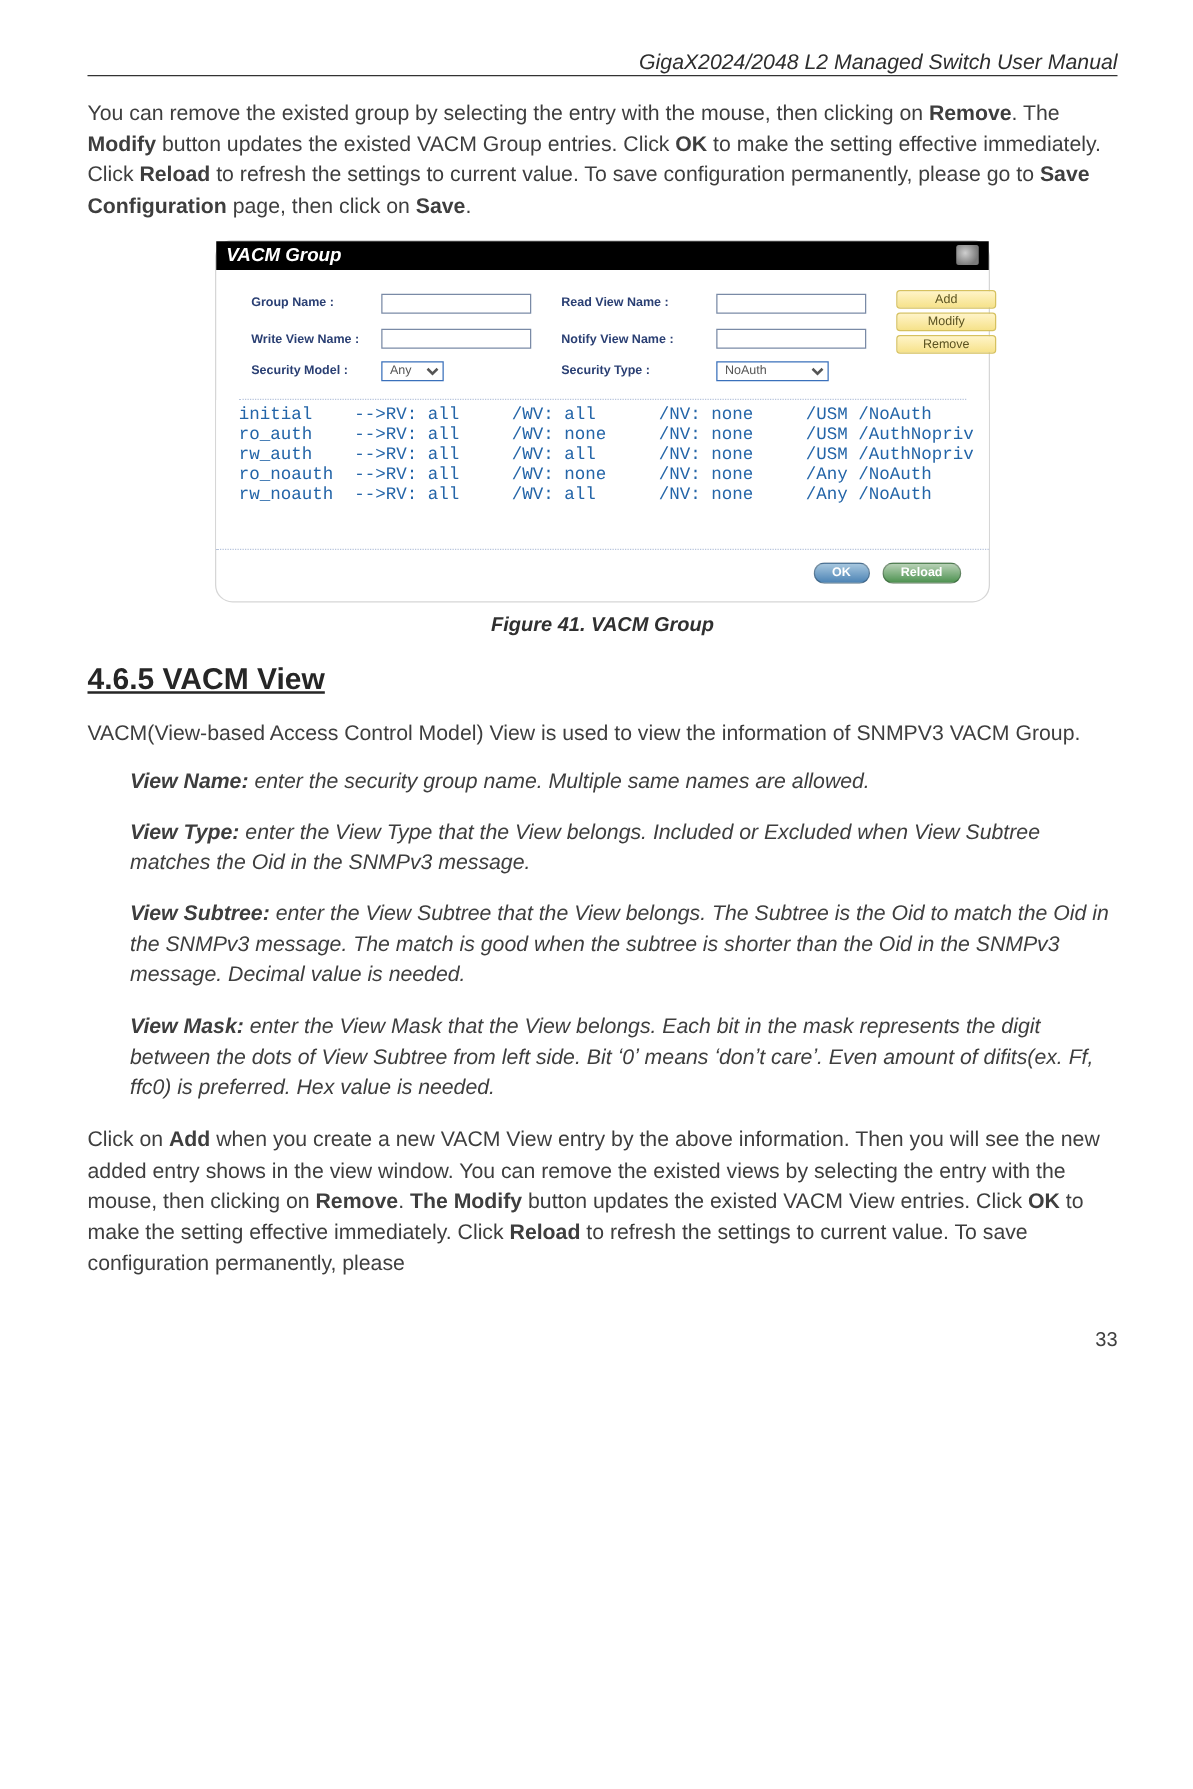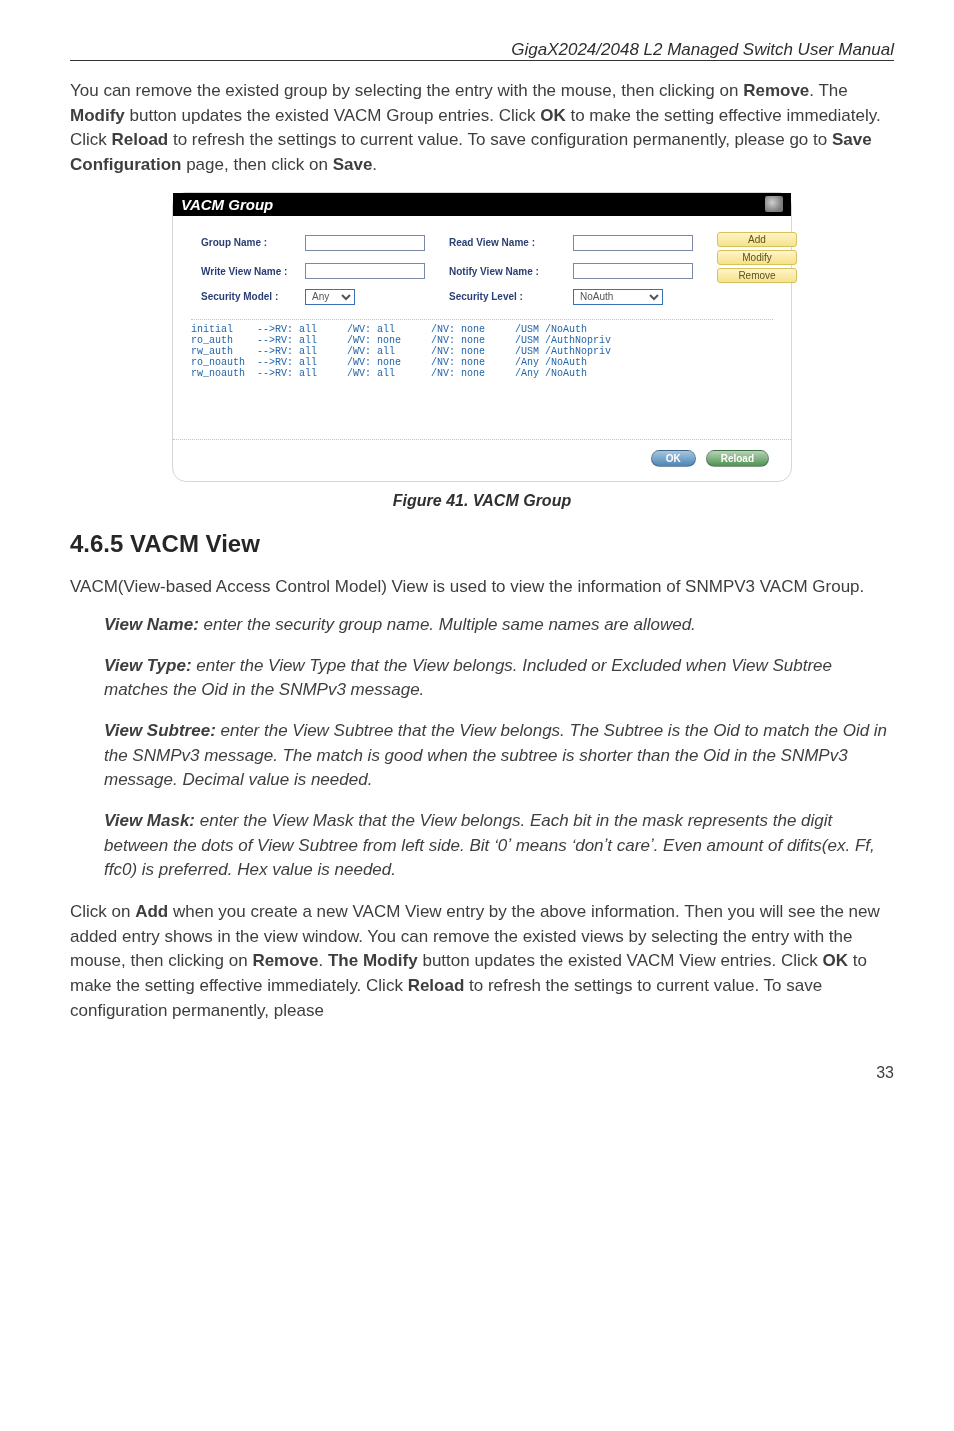--- a/index.html
+++ b/index.html
@@ -94,21 +94,21 @@
     font-size: 10px;
     color: #5a5220;
     padding: 1px 0;
     text-align: center;
     cursor: pointer;
   }
   .divider { border-top: 1px dotted #b7c4dc; margin: 4px 18px 0 18px; }
   .rows-block {
     padding: 4px 18px 8px 18px;
     font-family: "Courier New", monospace;
-    font-size: 10px;
+    font-size: 14px;
     color: #2465a8;
     white-space: pre;
     background: #fff;
     min-height: 120px;
     border-bottom: 1px dotted #b7c4dc;
   }
   .footer-btns {
     display: flex;
     justify-content: flex-end;
     gap: 10px;
@@ -132,20 +132,21 @@
     font-weight: bold;
     font-size: 16px;
     margin: 10px 0 20px 0;
     color: #303030;
   }
   h2.section-h {
     font-size: 24px;
     font-weight: bold;
     margin: 14px 0 12px 0;
     color: #262626;
+    text-decoration: underline;
   }
   .def-item {
     font-size: 17px;
     line-height: 1.45;
     margin: 0 0 16px 34px;
     color: #3e3e3e;
     font-style: italic;
   }
   .def-item b { font-weight: bold; }
   .page-num {
@@ -186,21 +187,21 @@
 
       <div class="form-label">Write View Name :</div>
       <input class="form-input" style="">
       <div class="form-label">Notify View Name :</div>
       <input class="form-input" style="">
 
       <div class="form-label">Security Model :</div>
       <select class="form-select" style="width:50px;">
         <option>Any</option>
       </select>
-      <div class="form-label">Security Level :</div>
+      <div class="form-label">Security Type :</div>
       <select class="form-select" style="width:90px;">
         <option>NoAuth</option>
       </select>
       <div></div>
     </div>
 
     <div class="divider"></div>
     <div class="rows-block">initial    --&gt;RV: all     /WV: all      /NV: none     /USM /NoAuth
 ro_auth    --&gt;RV: all     /WV: none     /NV: none     /USM /AuthNopriv
 rw_auth    --&gt;RV: all     /WV: all      /NV: none     /USM /AuthNopriv

